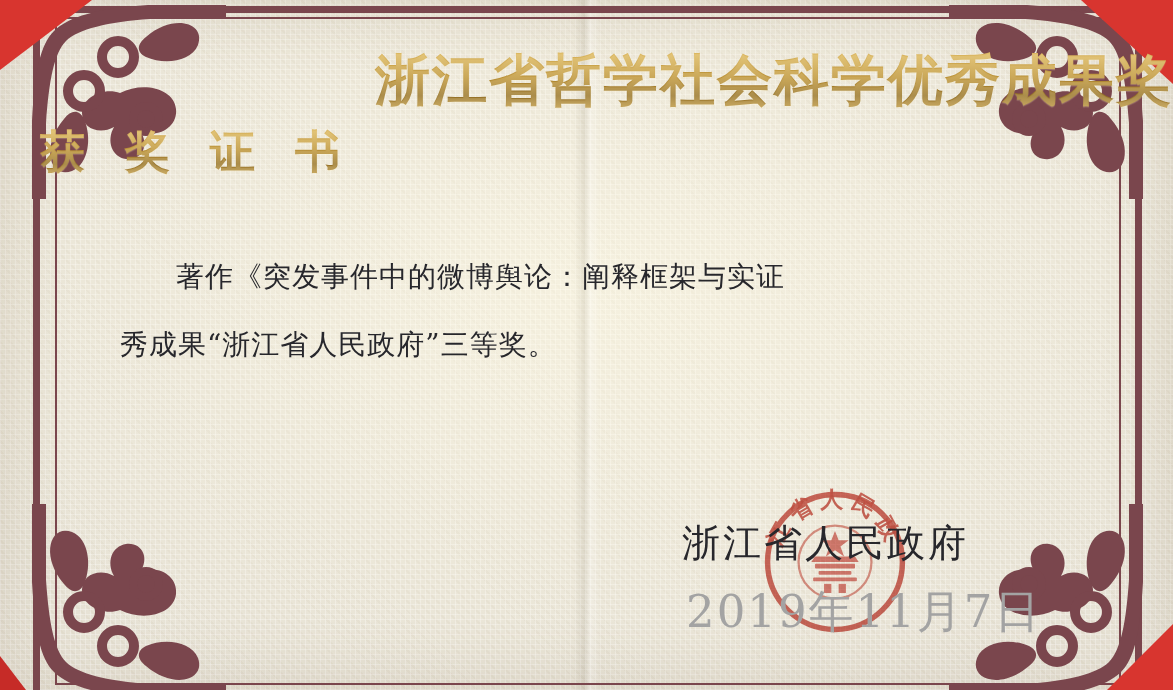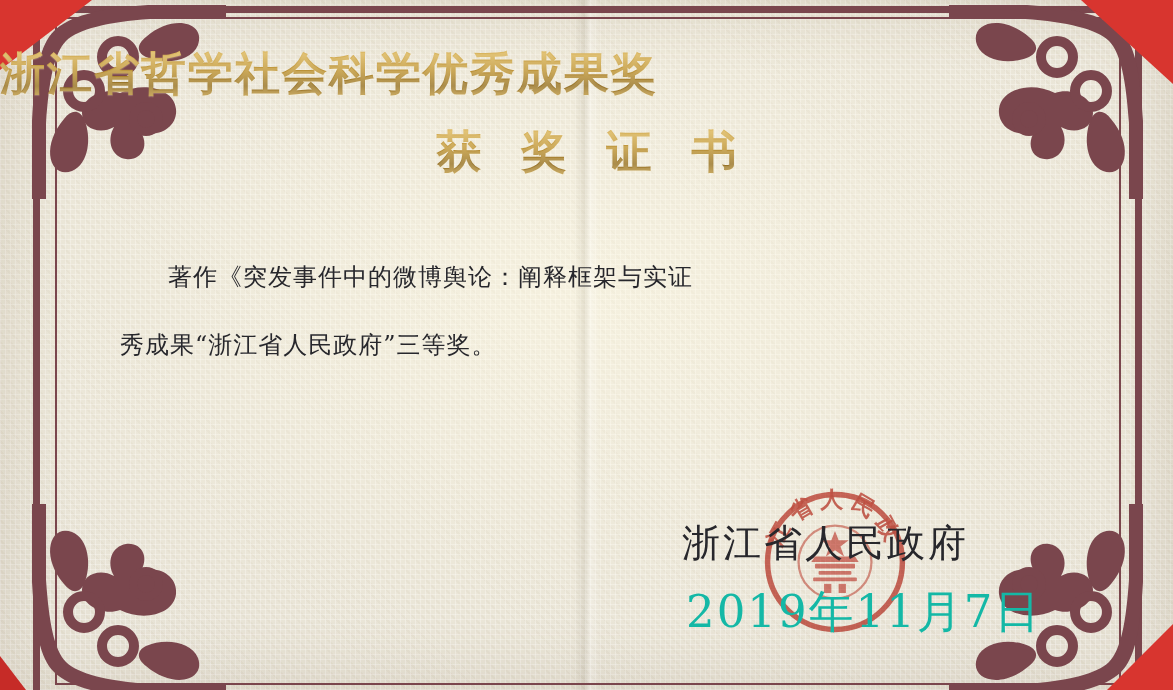--- a/index.html
+++ b/index.html
@@ -47,34 +47,34 @@
   .orn-br{right:24px;bottom:-14px;transform:scale(-1,-1);}
 
   
   .gold{
     background:linear-gradient(180deg,#e3c06a 5%,#b98f34 45%,#8f6b22 70%,#caa24c 95%);
     -webkit-background-clip:text;background-clip:text;
     color:#ab8430;-webkit-text-fill-color:transparent;
     text-shadow:0 1px 1px rgba(255,245,200,.25);
   }
   .award-title{position:absolute;top:44px;left:0;width:100%;
-    text-align:left;font-size:45px;font-weight:bold;letter-spacing:2px;}
+    text-align:right;font-size:55px;font-weight:bold;letter-spacing:2px;}
   .doc-type{position:absolute;top:122px;left:0;width:100%;
-    text-align:center;font-size:45px;font-weight:bold;
+    text-align:left;font-size:45px;font-weight:bold;
     letter-spacing:40px;padding-left:40px;box-sizing:border-box;}
 
   .body-text{position:absolute;left:120px;top:243px;width:945px;
-    font-size:24px;line-height:68px;color:#27272c;letter-spacing:1px;}
+    font-size:28px;line-height:68px;color:#27272c;letter-spacing:1px;}
   .body-line{white-space:nowrap;}
   .body-line.first{text-indent:2em;}
 
   .issuer{position:absolute;left:682px;top:518px;
     font-size:38px;color:#27272c;letter-spacing:3px;white-space:nowrap;}
   .issue-date{position:absolute;left:686px;top:582px;
-    font-size:45px;color:#14b8a6;letter-spacing:2px;white-space:nowrap;}
+    font-size:45px;color:#a3a3a3;letter-spacing:2px;white-space:nowrap;}
 
   .seal{position:absolute;left:753px;top:480px;width:164px;height:164px;
     mix-blend-mode:multiply;opacity:.92;}
 </style>
 </head>
 <body>
 
 <div class="stage">
 
   <div class="paper"></div>

